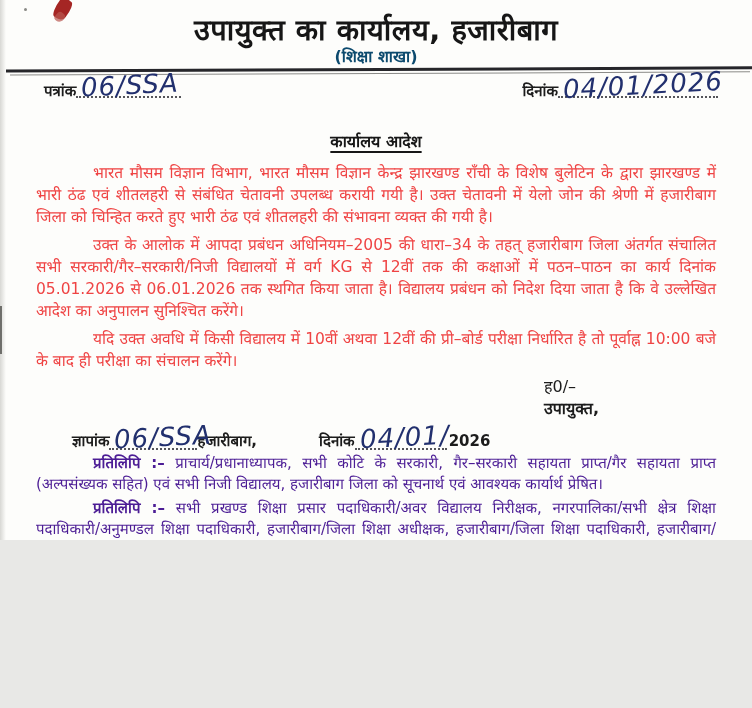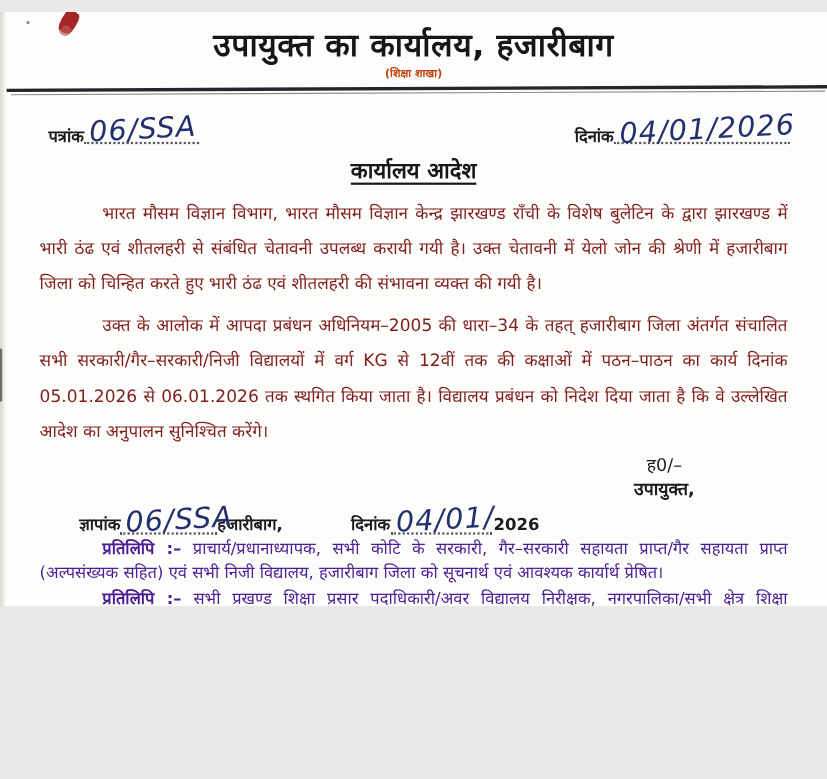--- a/index.html
+++ b/index.html
@@ -1,19 +1,19 @@
 <!DOCTYPE html>
 <html><head>
 <meta charset="utf-8">
 <style>
   html,body{margin:0;padding:0;background:#e8e8e6;}
   #paper{
     position:relative;
     width:752px;height:540px;
-    margin:11px auto;
+    margin:0 auto;
     background:#fdfdfb;
     overflow:hidden;
     font-family:"DejaVu Sans","Liberation Sans",sans-serif;
     color:#1c1c1c;
     box-sizing:border-box;
   }
   
   .scan-edge{position:absolute;left:0;top:0;bottom:0;width:6px;
     background:linear-gradient(to right,#b9b9b4,rgba(255,255,255,0));opacity:.55;}
   .scan-streak{position:absolute;left:0;top:306px;width:2px;height:48px;background:#4a4a46;opacity:.75;}
@@ -21,45 +21,45 @@
   .ink-dot-bottom{position:absolute;left:141px;top:700px;width:5px;height:5px;background:#2b2b28;border-radius:2px;}
   .red-mark{position:absolute;left:55px;top:-2px;width:15px;height:22px;
     background:#9e1412;border-radius:65% 35% 60% 40%/10% 80% 30% 90%;
     transform:rotate(38deg);opacity:.92;}
   .red-mark::after{content:"";position:absolute;left:6px;top:14px;width:9px;height:10px;
     background:#b34a43;border-radius:50% 50% 70% 30%;opacity:.7;}
 
   
   .header{text-align:center;padding-top:12px;}
   .office-title{font-size:29px;font-weight:bold;line-height:36px;letter-spacing:.5px;color:#161616;}
-  .branch-subtitle{font-size:10px;font-weight:bold;line-height:17px;color:#c2410c;}
+  .branch-subtitle{font-size:16px;font-weight:bold;line-height:17px;color:#0c4a6e;}
   .rule-wrap{position:relative;height:9px;margin-top:2px;transform:rotate(-.25deg);}
   .rule-main{position:absolute;left:6px;right:0;top:1px;height:3px;background:#26262a;}
   .rule-sub{position:absolute;left:10px;right:2px;top:6px;height:1px;background:#8b8b88;}
 
   
-  .ref-row{display:flex;justify-content:space-between;align-items:flex-end;
+  .ref-row{display:flex;justify-content:space-between;
     padding:4px 34px 0 44px;height:42px;}
   .ref-item{position:relative;font-size:15px;font-weight:bold;white-space:nowrap;}
   .dotted{display:inline-block;border-bottom:2px dotted #55555a;position:relative;vertical-align:-2px;}
   .dotted.w105{width:105px;} .dotted.w160{width:160px;} .dotted.w88{width:88px;} .dotted.w92{width:92px;}
   .hand{font-style:italic;color:#22306e;letter-spacing:1px;white-space:nowrap;}
   .hand-big{position:absolute;left:5px;top:-26px;font-size:26px;font-weight:500;transform:rotate(-3deg);}
 
   
-  .order-title{text-align:center;margin-top:8px;font-size:20px;font-weight:bold;
+  .order-title{text-align:center;margin-top:8px;font-size:16px;font-weight:bold;
     text-decoration:underline;text-underline-offset:4px;text-decoration-thickness:2px;color:#171717;}
 
   
   .body-para{margin:6px 36px 0 36px;text-align:justify;text-indent:57px;
-    font-size:15.5px;line-height:32px;font-weight:500;color:#7f1d1d;}
+    font-size:15.5px;line-height:22px;font-weight:500;color:#ef4444;}
   .body-para.first{margin-top:10px;}
 
   
-  .signoff{width:120px;margin:4px 88px 0 auto;text-align:center;line-height:22px;}
+  .signoff{width:120px;margin:4px 88px 0 auto;line-height:22px;}
   .signoff .sd{font-size:16px;font-weight:500;}
   .signoff .desig{font-size:16px;font-weight:bold;}
   .signoff .place{font-size:15.5px;font-weight:500;}
 
   
   .memo-row{display:flex;align-items:flex-end;padding:0 0 0 72px;margin-top:4px;
     font-size:15px;font-weight:bold;height:26px;}
   .memo-row .gap{width:62px;}
   .memo-year{margin-left:2px;text-align:center;}
 
@@ -102,20 +102,21 @@
     </div>
     <div class="ref-item">
       <span>दिनांक</span><span class="dotted w160"><span class="hand hand-big">04/01/2026</span></span>
     </div>
   </div>
 
   <div class="order-title">कार्यालय आदेश</div>
 
   <p class="body-para first">भारत मौसम विज्ञान विभाग, भारत मौसम विज्ञान केन्द्र झारखण्ड राँची के विशेष बुलेटिन के द्वारा झारखण्ड में भारी ठंढ एवं शीतलहरी से संबंधित चेतावनी उपलब्ध करायी गयी है। उक्त चेतावनी में येलो जोन की श्रेणी में हजारीबाग जिला को चिन्हित करते हुए भारी ठंढ एवं शीतलहरी की संभावना व्यक्त की गयी है।</p>
   <p class="body-para">उक्त के आलोक में आपदा प्रबंधन अधिनियम–2005 की धारा–34 के तहत् हजारीबाग जिला अंतर्गत संचालित सभी सरकारी/गैर–सरकारी/निजी विद्यालयों में वर्ग KG से 12वीं तक की कक्षाओं में पठन–पाठन का कार्य दिनांक 05.01.2026 से 06.01.2026 तक स्थगित किया जाता है। विद्यालय प्रबंधन को निदेश दिया जाता है कि वे उल्लेखित आदेश का अनुपालन सुनिश्चित करेंगे।</p>
+  <p class="body-para">यदि उक्त अवधि में किसी विद्यालय में 10वीं अथवा 12वीं की प्री–बोर्ड परीक्षा निर्धारित है तो पूर्वाह्न 10:00 बजे के बाद ही परीक्षा का संचालन करेंगे।</p>
 
   <div class="signoff">
     <div class="sd">ह0/–</div>
     <div class="desig">उपायुक्त,</div>
   </div>
 
   <div class="memo-row">
     <span>ज्ञापांक</span>
       <span class="dotted w88">
         <span class="hand hand-big">06/SSA</span>

